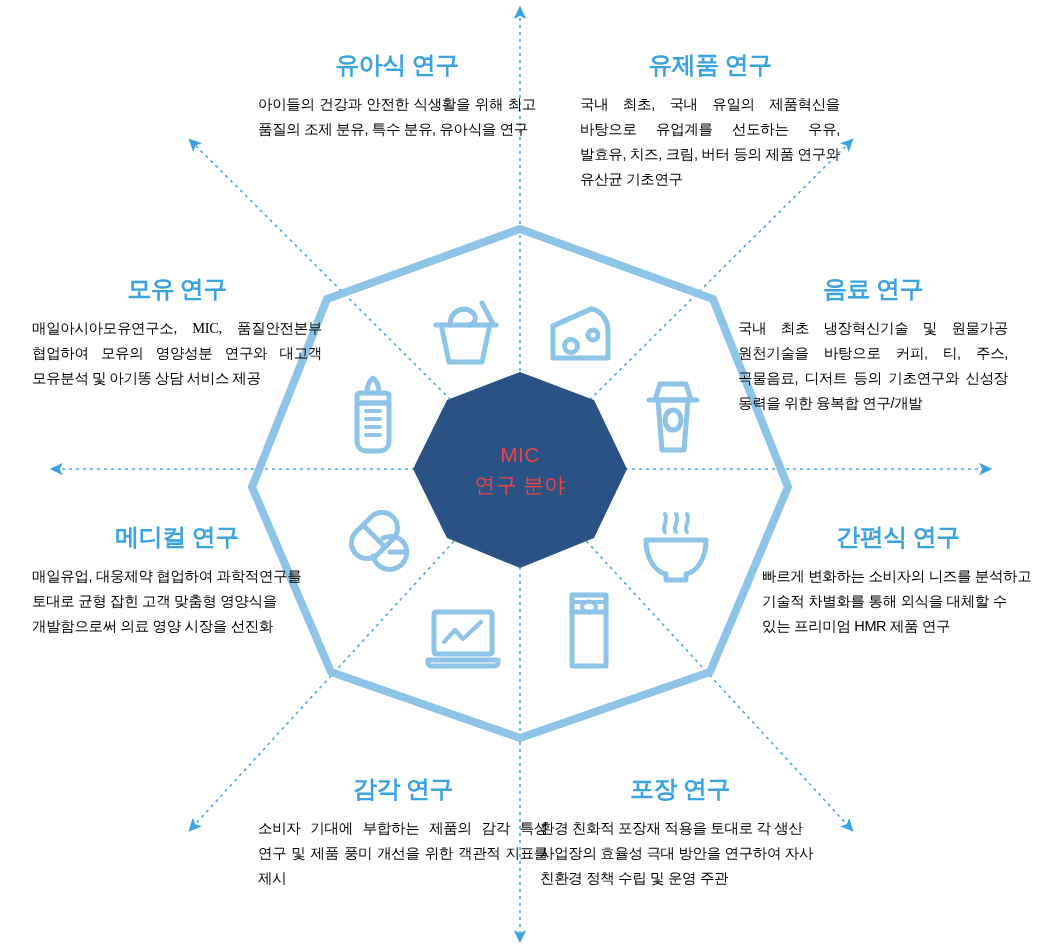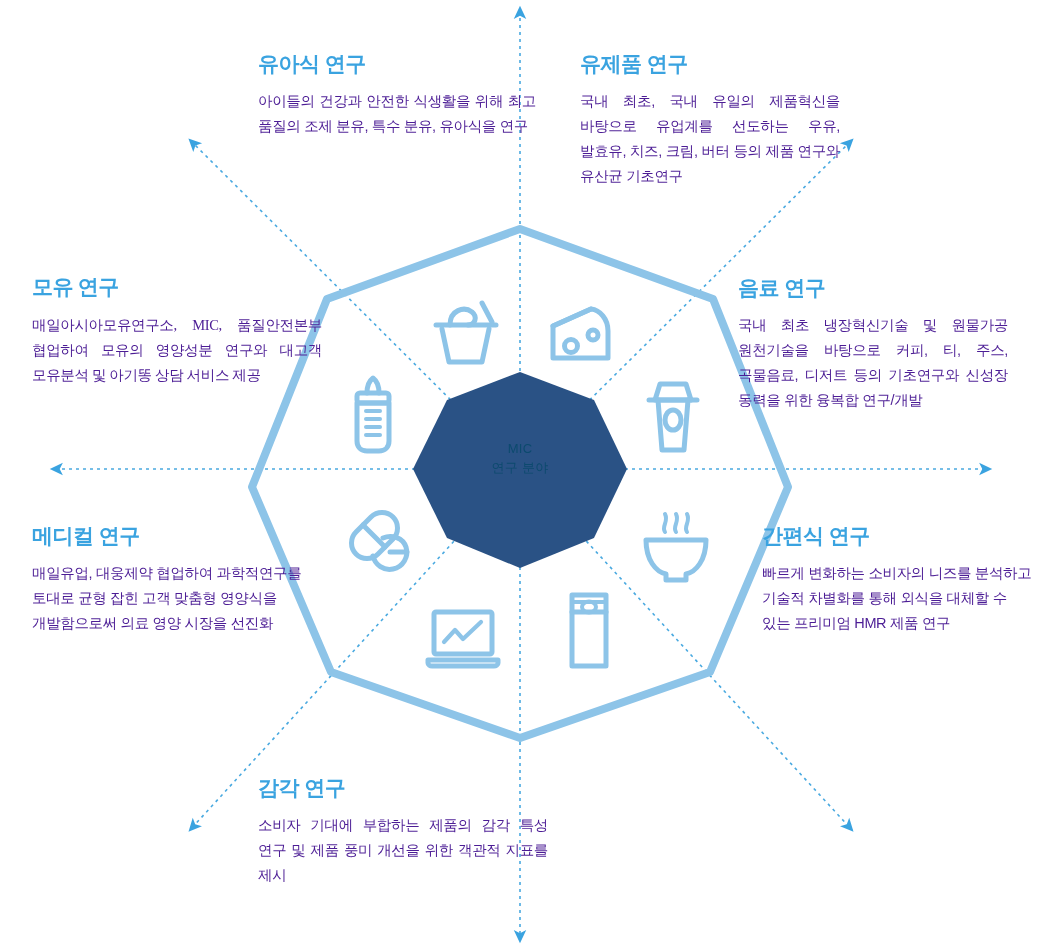--- a/index.html
+++ b/index.html
@@ -7,52 +7,53 @@
     width:1041px;height:949px;position:relative;overflow:hidden;
     font-family:"Liberation Sans","DejaVu Sans",sans-serif;
     -webkit-font-smoothing:antialiased;
   }
   #stage{position:absolute;left:0;top:0;width:1041px;height:949px;}
   svg#diagram{position:absolute;left:0;top:0;width:1041px;height:949px;}
 
   .block{position:absolute;}
   .block h3{
     margin:0 0 14px 0;
-    font-size:21px;
+    font-size:24px;
     font-weight:bold;
     color:#3aa3e0;
     letter-spacing:-0.5px;
     line-height:1.1;
+    text-align:center;
   }
   .block p{
     margin:0;
     font-size:14.5px;
     line-height:1.72;
-    color:#4c1d95;
+    color:#000000;
     letter-spacing:-0.35px;
     word-break:keep-all;
   }
   .block p.justify{text-align:justify;}
 
   
   .b-infant   {left:258px; top:52px;  width:278px;}
   .b-dairy    {left:540px; top:52px;  width:260px;margin-left:40px;}
   .b-milk     {left:32px;  top:276px; width:290px;font-family:Liberation Serif, serif;}
   .b-beverage {left:738px; top:276px; width:270px;}
   .b-medical  {left:32px;  top:524px; width:290px;}
   .b-hmr      {left:762px; top:524px; width:272px;}
   .b-sense    {left:258px; top:776px; width:290px;}
   .b-package  {left:540px; top:776px; width:280px;}
 
   .center-label{
     position:absolute;
     left:430px; top:440px; width:180px;
     text-align:center;
-    color:#0c4a6e;
-    font-size:13px;
+    color:#ef4444;
+    font-size:21px;
     line-height:1.45;
     font-weight:normal;
     letter-spacing:0.3px;
     pointer-events:none;
   }
   .center-label span{display:block;}
 </style>
 </head>
 <body>
 
@@ -175,14 +176,18 @@
   <div class="block b-hmr">
     <h3>간편식 연구</h3>
     <p>빠르게 변화하는 소비자의 니즈를 분석하고 기술적 차별화를 통해 외식을 대체할 수 있는 프리미엄 HMR 제품 연구</p>
   </div>
 
   <div class="block b-sense">
     <h3>감각 연구</h3>
     <p class="justify">소비자 기대에 부합하는 제품의 감각 특성 연구 및 제품 풍미 개선을 위한 객관적 지표를 제시</p>
   </div>
 
+  <div class="block b-package">
+    <h3>포장 연구</h3>
+    <p>환경 친화적 포장재 적용을 토대로 각 생산 사업장의 효율성 극대 방안을 연구하여 자사 친환경 정책 수립 및 운영 주관</p>
+  </div>
 
 </div>
 
 </body></html>

